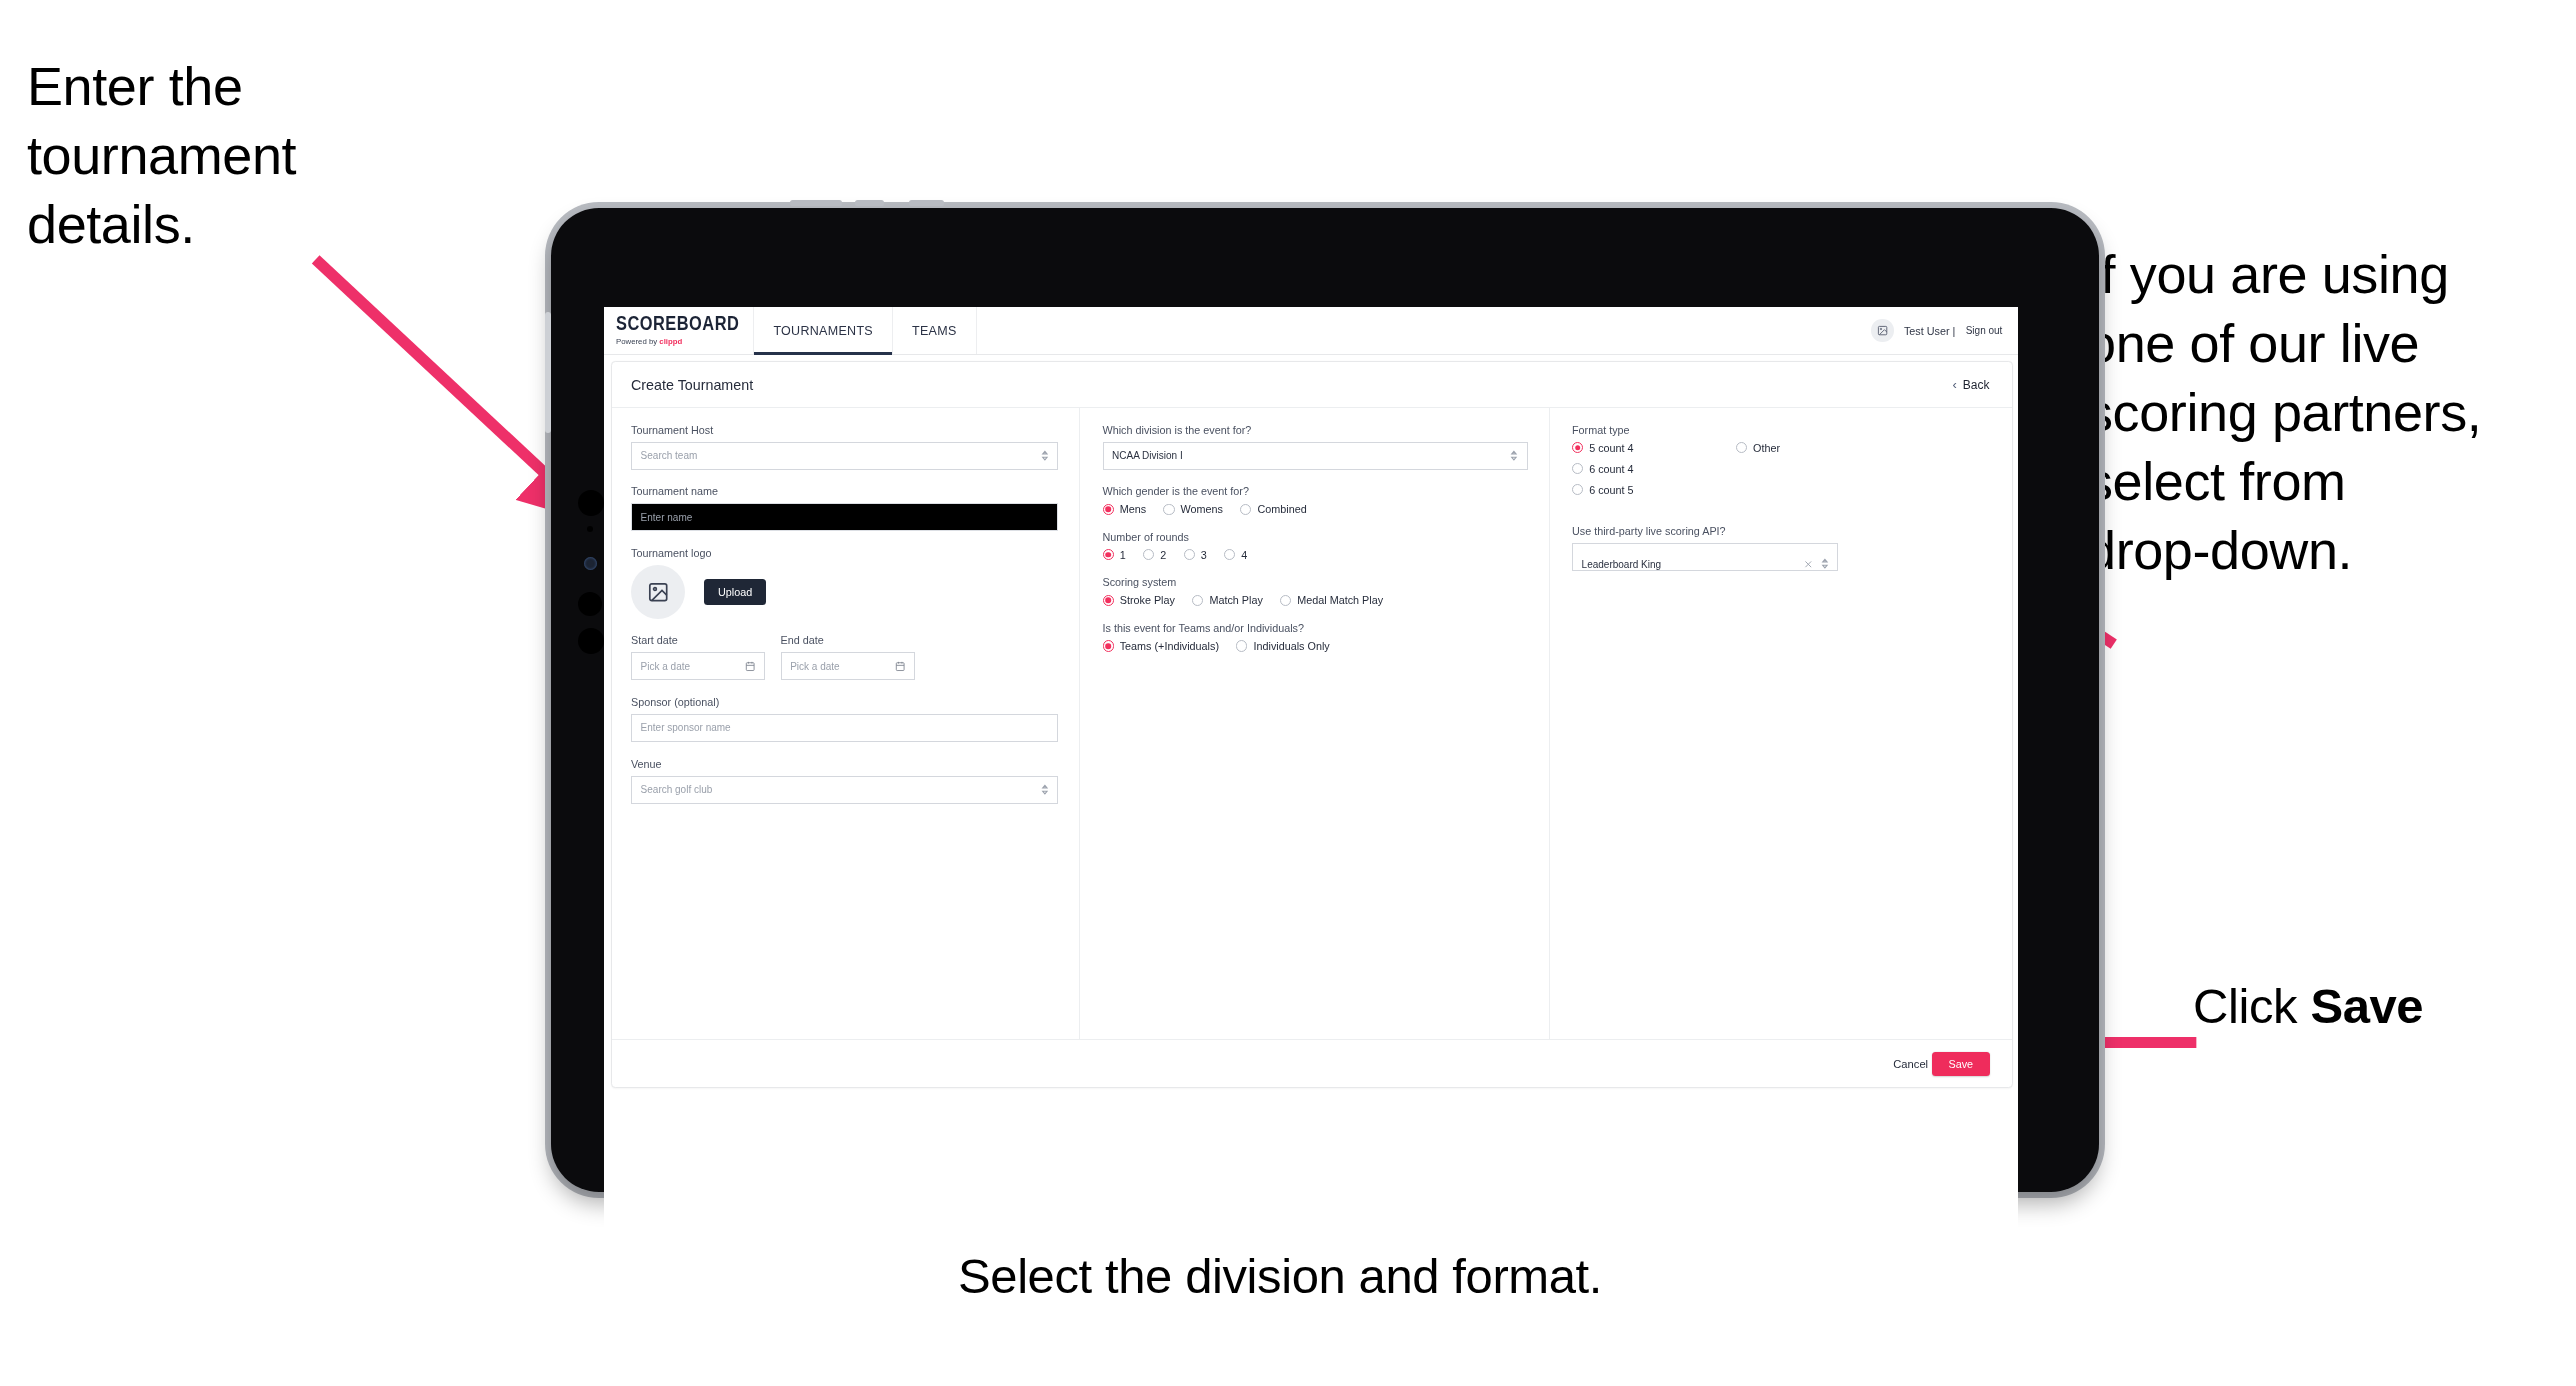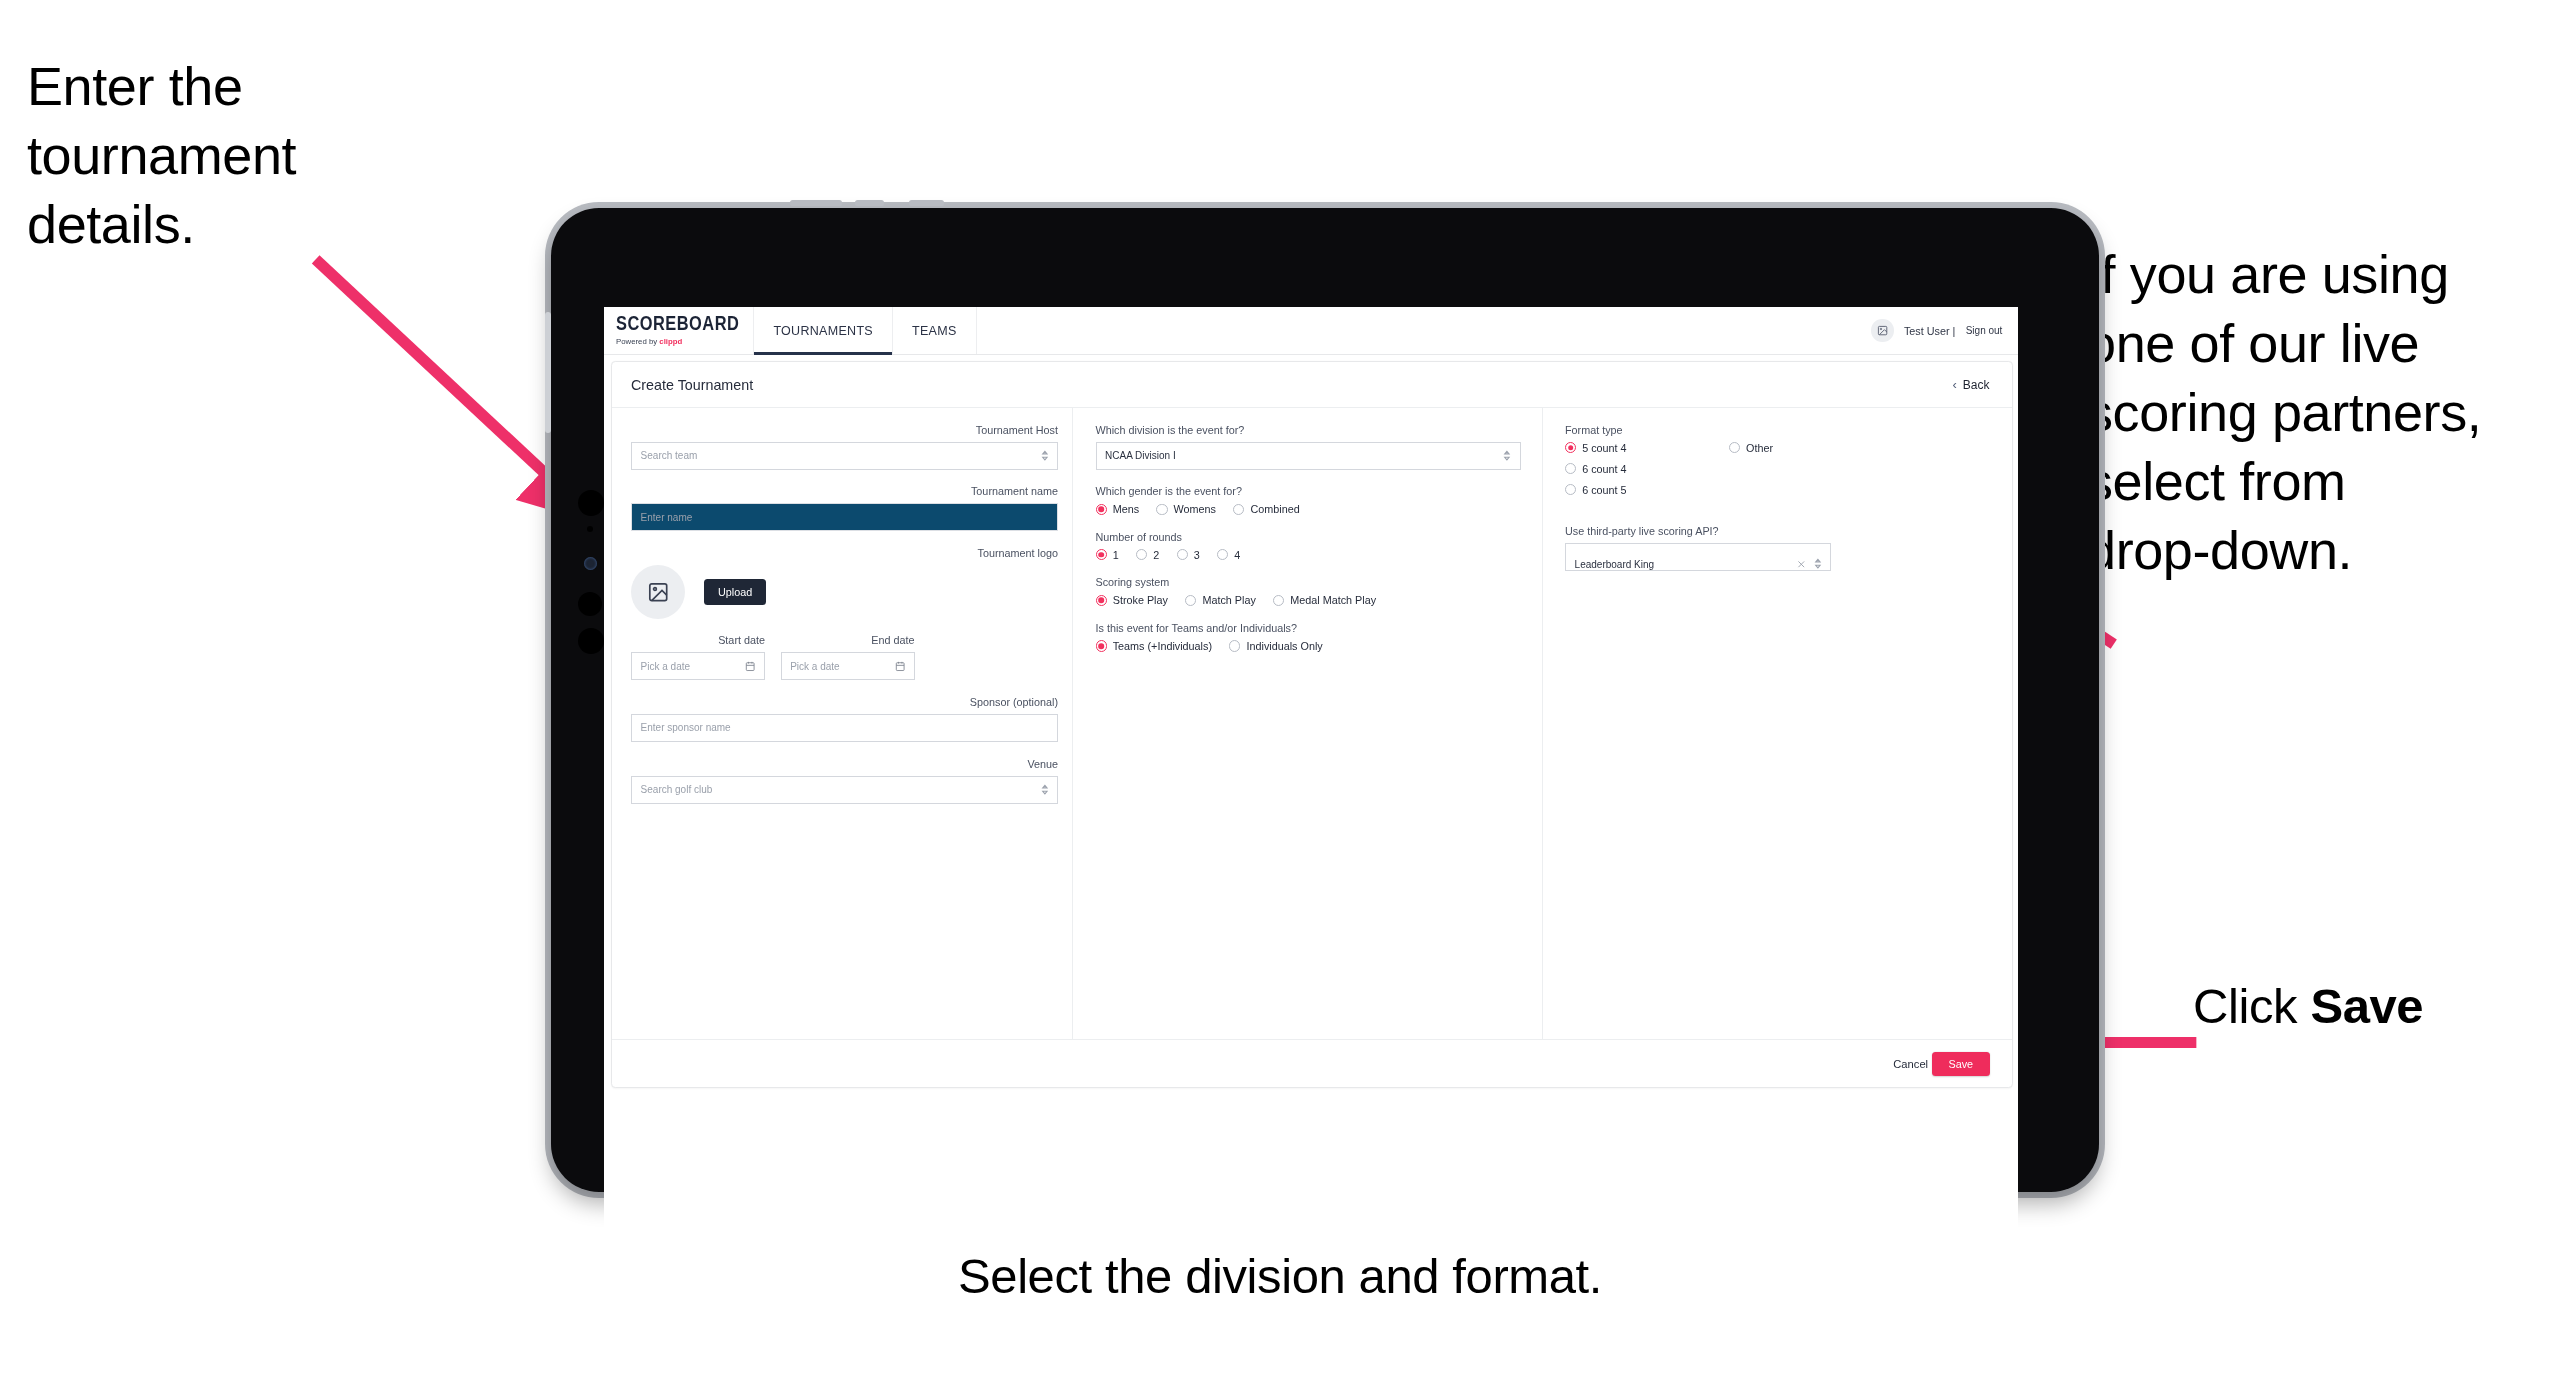--- a/index.html
+++ b/index.html
@@ -71,32 +71,32 @@
     background:#fff;border:0.9px solid #e7e8ea;border-radius:4.3px;
     box-shadow:0 0.9px 1.7px rgba(0,0,0,.04);display:flex;flex-direction:column;
   }
   .card-head{height:45px;display:flex;align-items:center;justify-content:space-between;padding:0 22.5px 0 19px;}
   .card-title{font-size:14.3px;color:#262c3b;}
   .back{display:flex;align-items:center;gap:6px;font-size:12px;color:#1e2330;}
   .back .chev{font-size:13px;color:#55607a;line-height:1;}
 
   .cols{flex:1;display:flex;border-top:0.9px solid #eceef0;}
   .col{padding:15.6px 0 0 0;position:relative;}
-  .col-1{width:427px;padding-left:19px;padding-right:14px;border-right:0.9px solid #eceef0;text-align:right;}
+  .col-1{width:427px;padding-left:19px;padding-right:21px;border-right:0.9px solid #eceef0;}
   .col-2{width:425px;padding-left:22.5px;padding-right:21px;border-right:0.9px solid #eceef0;}
   .col-3{flex:1;padding-left:22.5px;padding-right:21px;}
 
   .flabel{font-size:10.8px;color:#4a5161;margin:0 0 6px 0;}
   .fgroup{margin-bottom:15.6px;}
 
   .input{
     height:26px;border:0.9px solid #d4d7dd;border-radius:0;background:#fff;
     display:flex;align-items:center;padding:0 8.6px;font-size:10px;color:#9aa0ab;position:relative;gap:15px;
   }
-  .input.filled{background:#0c4a6e;border-color:#dcdfe4;margin-top:6px;}
+  .input.filled{background:#000000;border-color:#dcdfe4;margin-top:6px;}
   .input.value{color:#2b3140;}
   .input .right-icons{margin-left:auto;display:flex;align-items:center;gap:7.8px;color:#9aa0ab;}
 
   .logo-row{display:flex;align-items:center;gap:19px;margin-bottom:15.6px;}
   .logo-circle{width:54px;height:54px;border-radius:50%;background:#eceef1;display:flex;align-items:center;justify-content:center;}
   .upload-btn{background:#1f2736;color:#fff;font-size:10.8px;border-radius:3.5px;padding:7px 14px;}
 
   .date-row{display:flex;gap:15.6px;margin-bottom:15.6px;}
   .date-cell{width:134px;}
 

